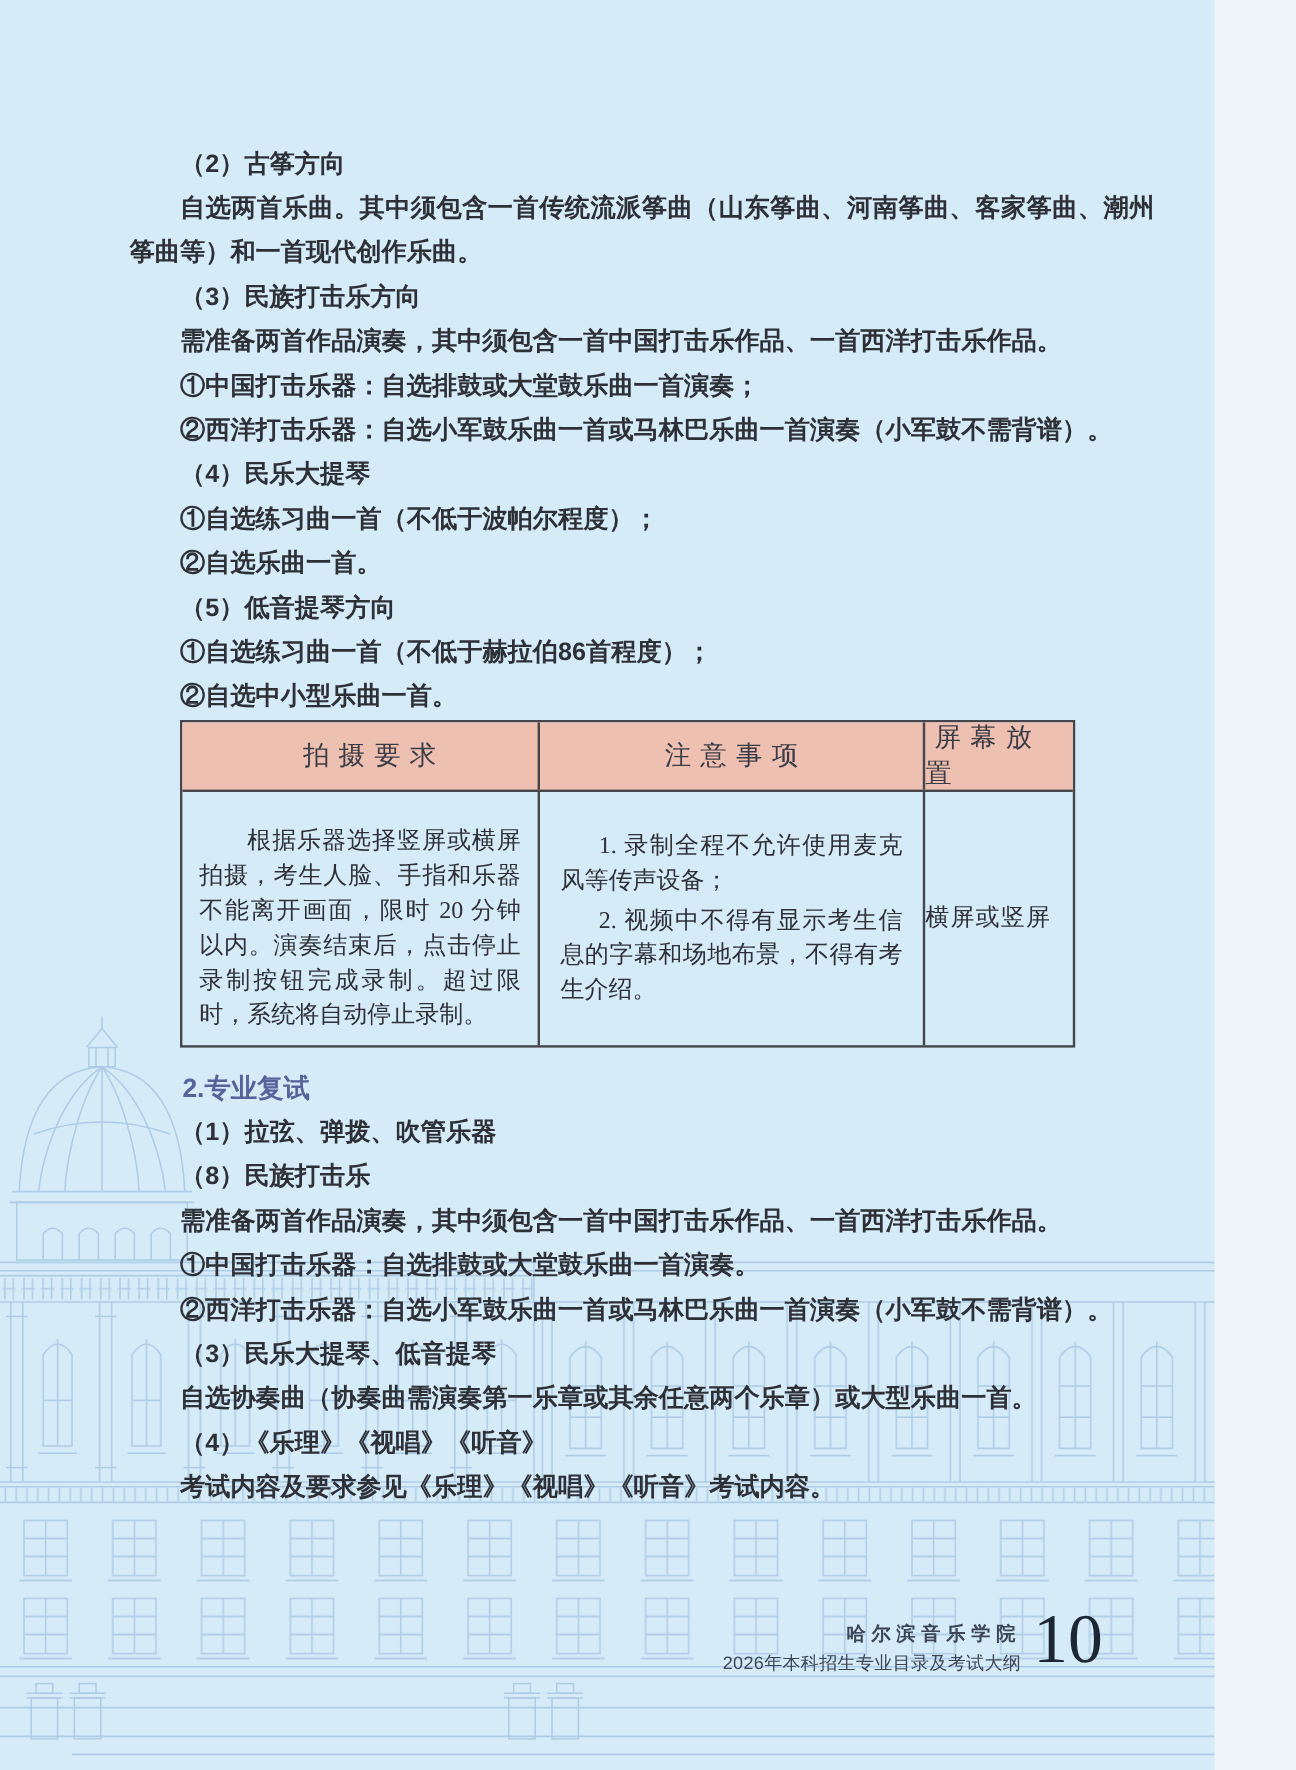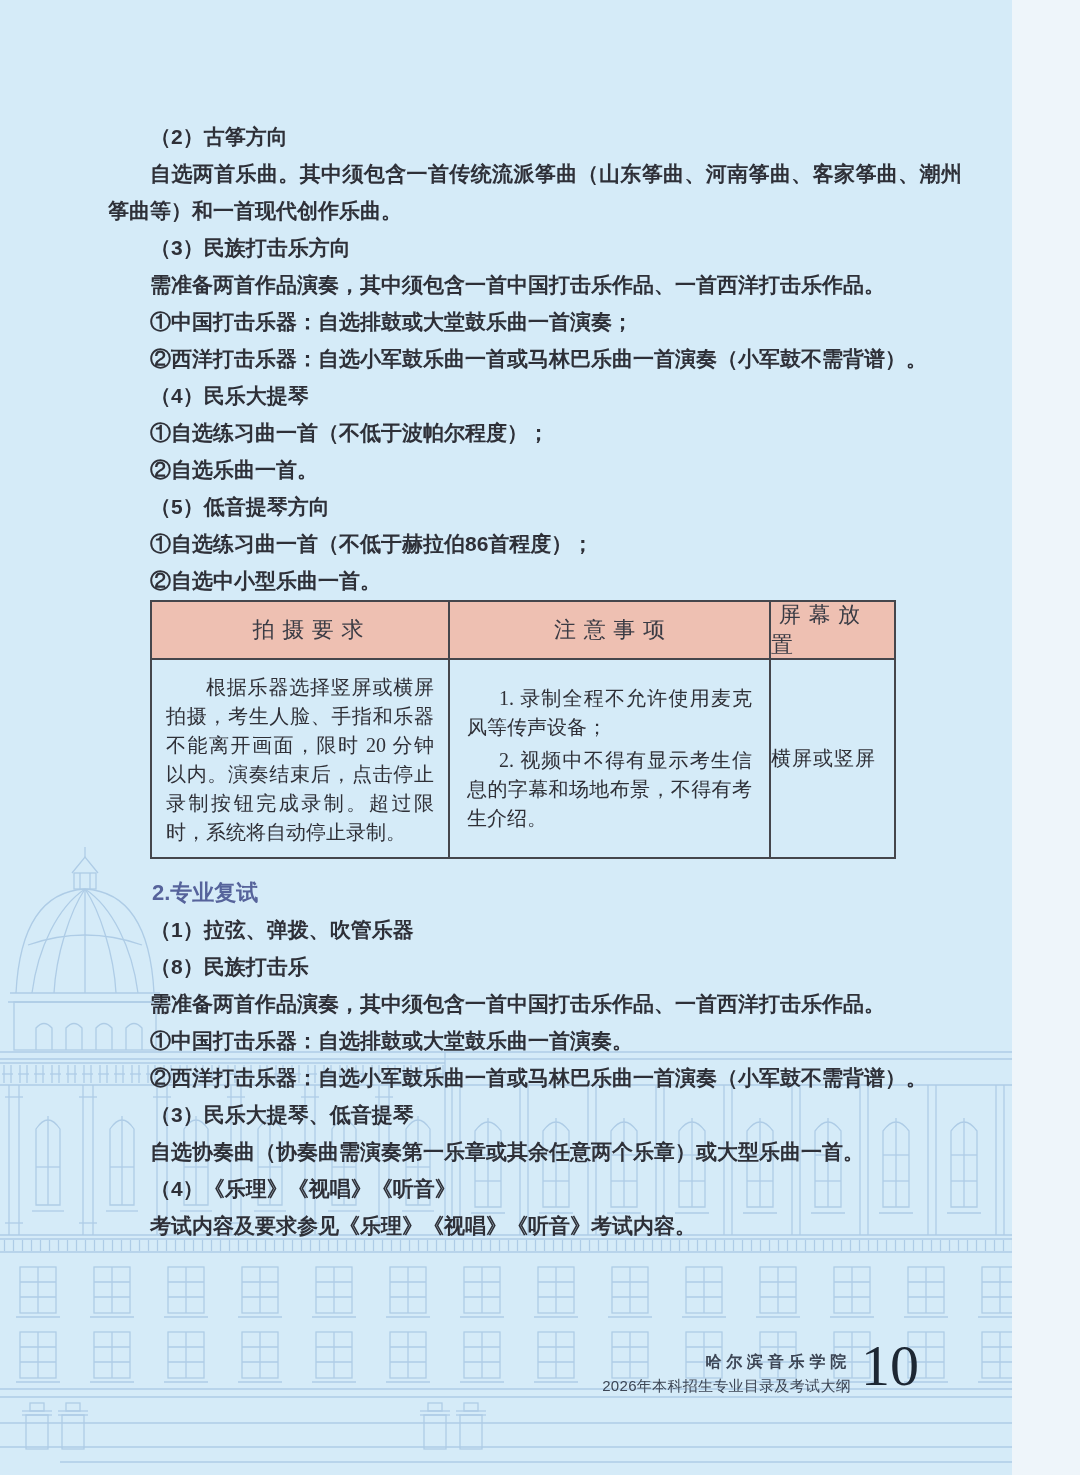--- a/index.html
+++ b/index.html
@@ -48,21 +48,21 @@
   }
   .tbody{display:flex;min-height:178px;align-items:stretch;}
   .c1{width:296px;padding-left:16px;}
   .c2{width:323px;border-left:2px solid var(--table-border,#45464c);border-right:2px solid var(--table-border,#45464c);}
   .c3{flex:1;}
   .td{
     font-family:"Liberation Serif",serif;
     font-size:20px;line-height:29px;
     color:var(--table-text,#2f3037);
   }
-  .td.c1{padding:13px 14px 10px;}
+  .td.c1{padding:27px 14px 10px;}
   .td.c2{display:flex;flex-direction:column;justify-content:center;padding:8px 17px;}
   .td.c3{display:flex;align-items:center;justify-content:flex-start;letter-spacing:1px;}
   .cellp{margin:0;text-indent:2em;text-align:justify;}
   .td.c2 .cellp{text-indent:1.6em;margin:2px 0;}
   
   .footer{position:absolute;right:93px;top:1336px;display:flex;align-items:flex-start;z-index:2;}
   .footer-text{text-align:right;color:var(--footer-text,#3c4554);margin-right:10px;padding-top:16px;}
   .school{font-family:"Liberation Serif",serif;font-weight:700;font-size:16px;letter-spacing:.3em;}
   .doc{font-family:"Liberation Sans",sans-serif;font-size:15px;margin-top:4px;letter-spacing:.02em;}
   .pagenum{

